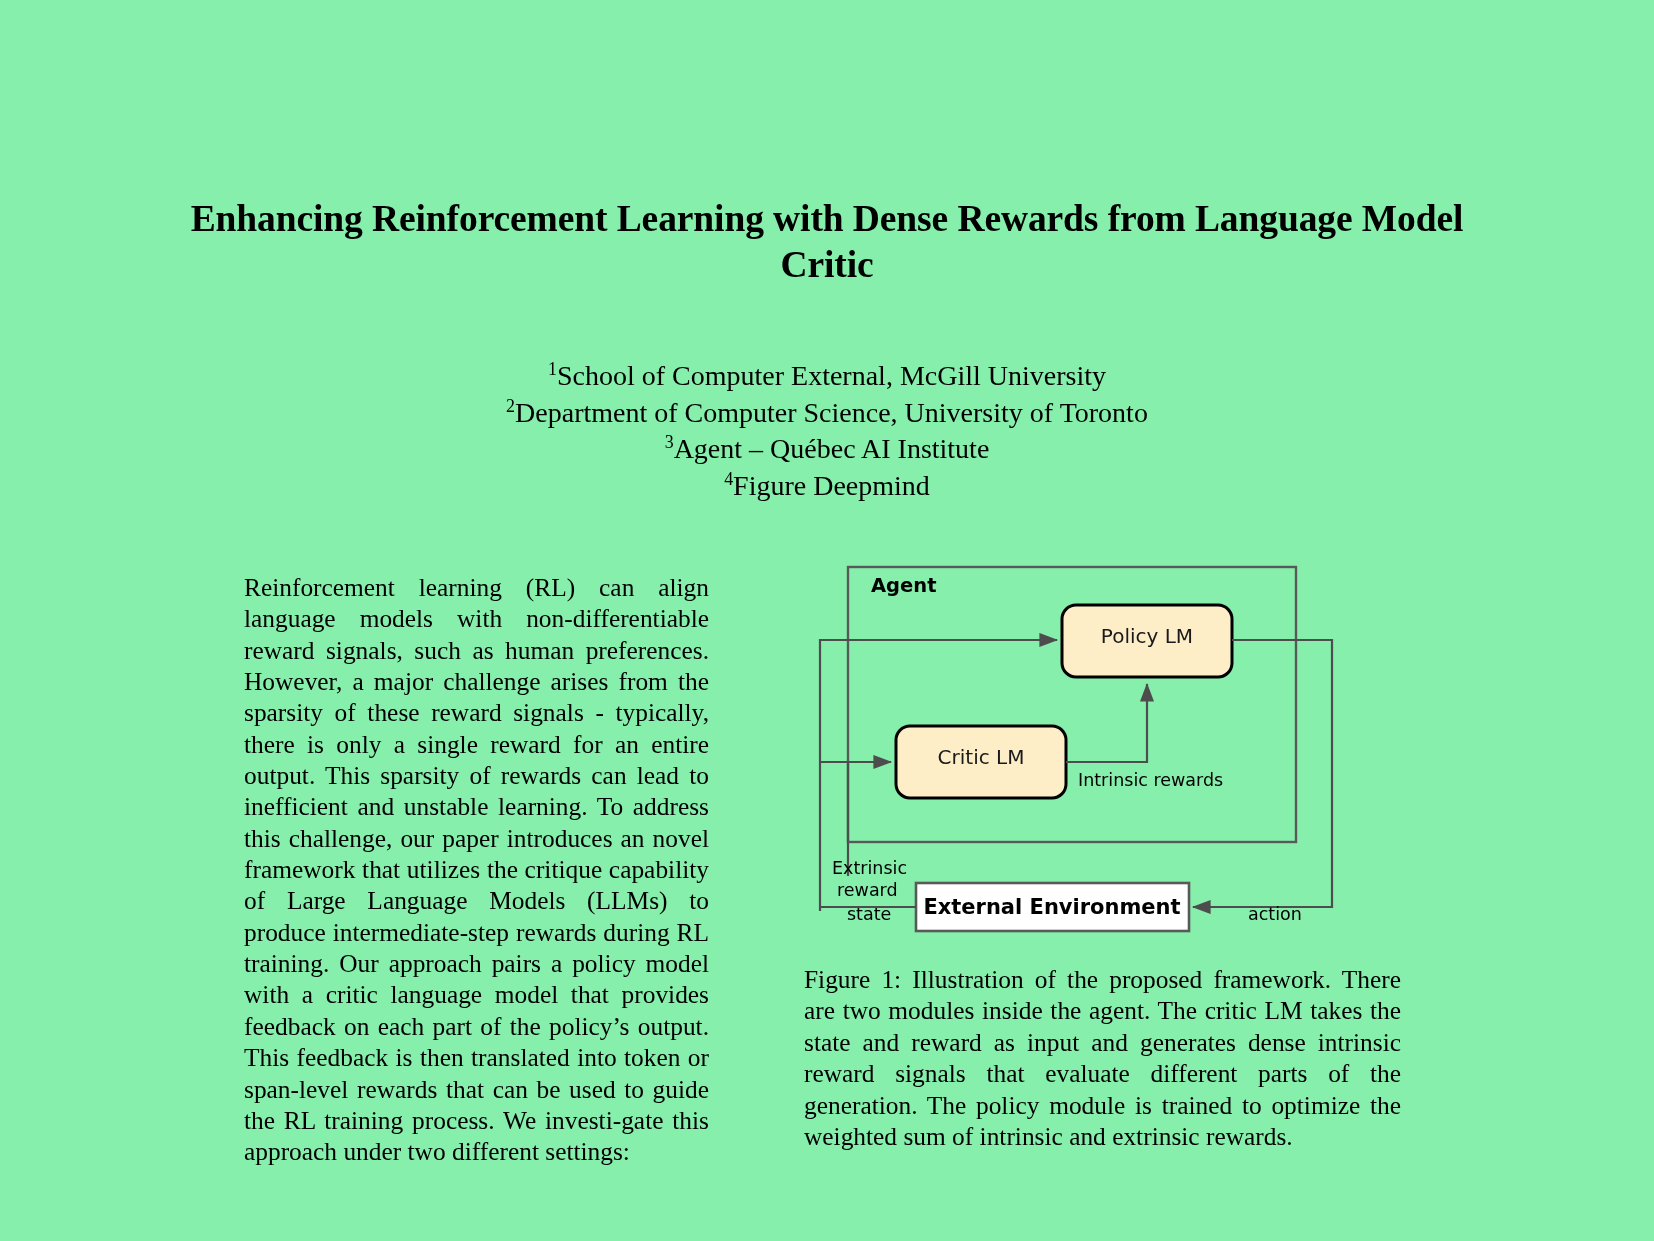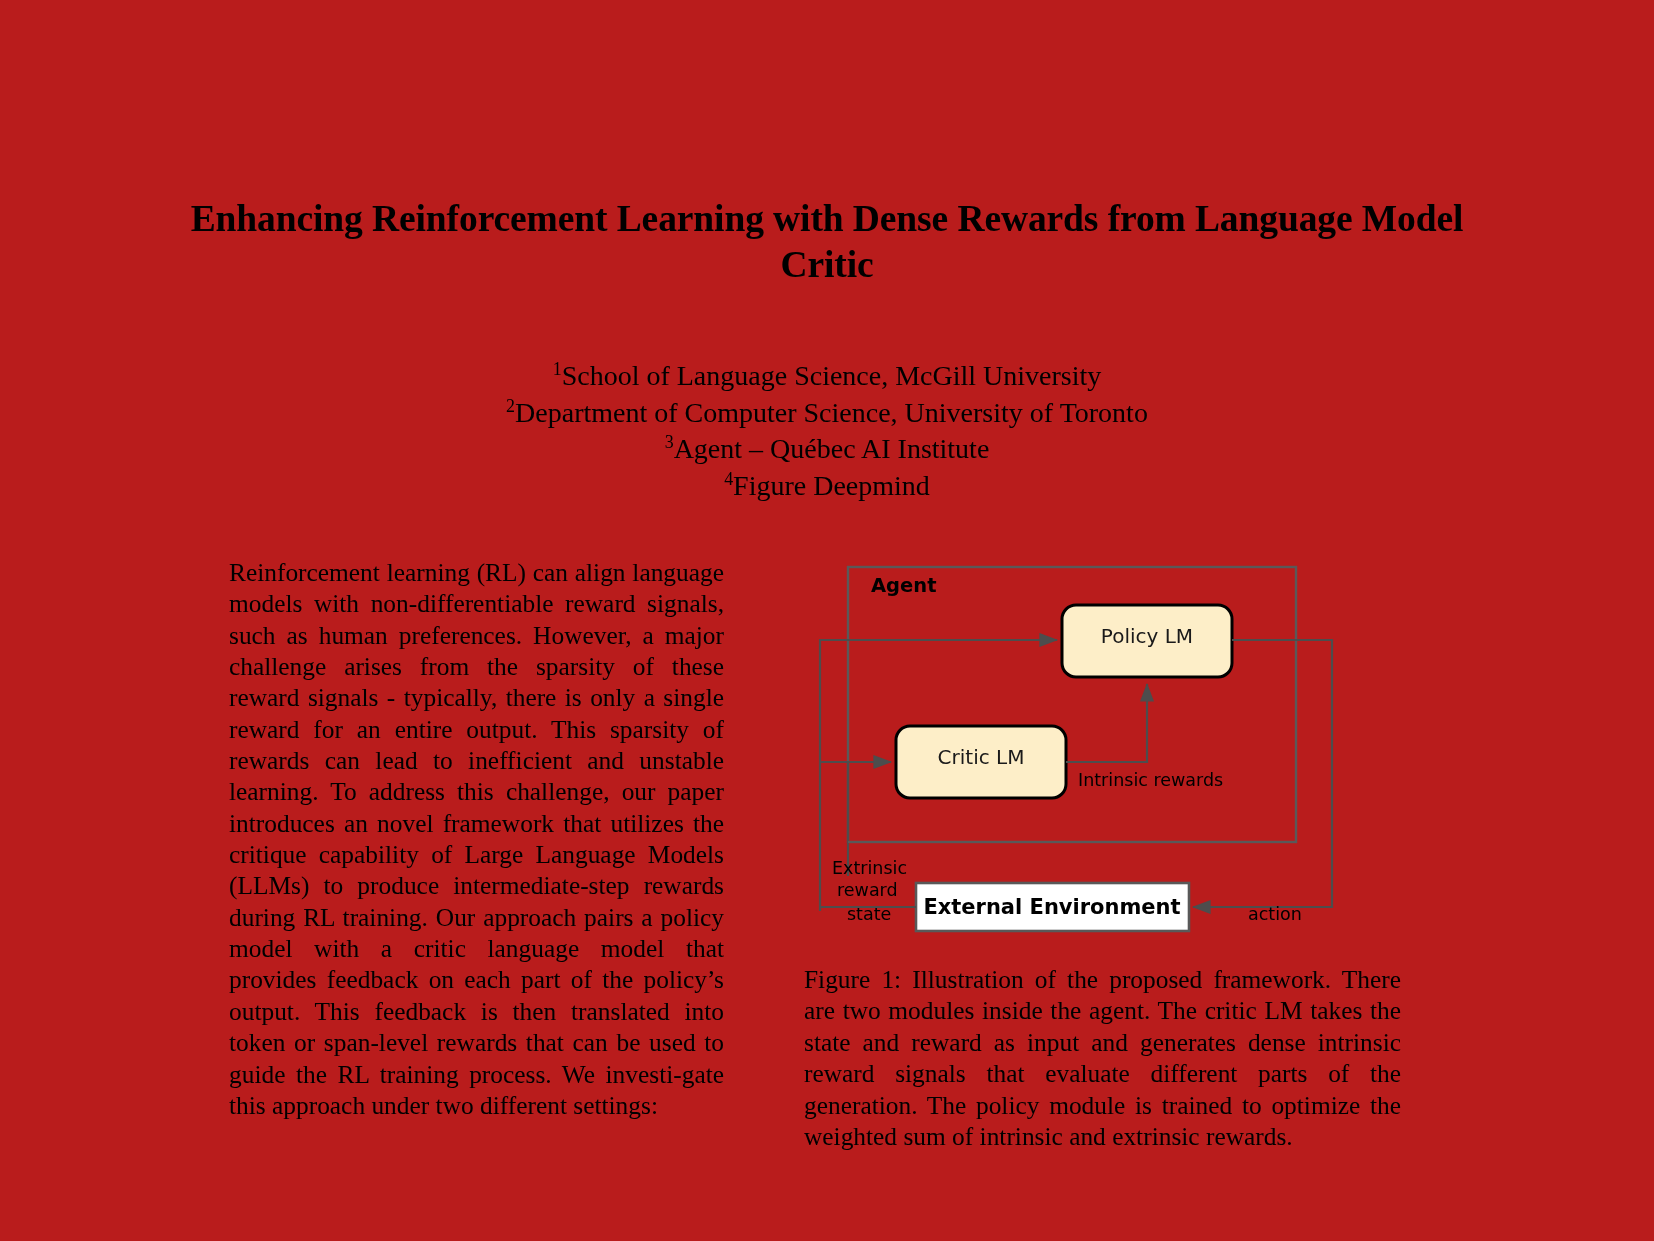--- a/index.html
+++ b/index.html
@@ -4,21 +4,21 @@
 <style>
   html, body {
     margin: 0;
     padding: 0;
     background: #ffffff;
   }
   .page {
     position: relative;
     width: 1654px;
     height: 1241px;
-    background: #b91c1c;
+    background: #86efac;
     overflow: hidden;
     font-family: "Liberation Serif", "DejaVu Serif", serif;
     color: #000000;
   }
 
   
   .title {
     position: absolute;
     left: 190px;
     top: 196px;
@@ -80,21 +80,21 @@
     font-size: 29px;
     line-height: 34px;
     margin: 0 0 34px 0;
   }
   .abstract-body {
     font-size: 25.4px;
     line-height: 31.35px;
     text-align: justify;
     text-justify: inter-word;
     hyphens: manual;
-    margin: 1px;
+    margin: 16px;
   }
 
   .col-right {
     position: absolute;
     left: 804px;
     top: 556px;
     width: 597px;
   }
 
   
@@ -141,21 +141,21 @@
 </style>
 </head>
 <body>
 
 <div class="page">
 
   <div class="title">Enhancing Reinforcement Learning with Dense Rewards from Language Model Critic</div>
 
 
   <div class="affils">
-    <div><sup>1</sup><span>School of Language Science, McGill University</span></div>
+    <div><sup>1</sup><span>School of Computer External, McGill University</span></div>
     <div><sup>2</sup><span>Department of Computer Science, University of Toronto</span></div>
     <div><sup>3</sup><span>Agent – Québec AI Institute</span></div>
     <div><sup>4</sup><span>Figure Deepmind</span></div>
   </div>
 
   <div class="col-left">
     <p class="abstract-body">Reinforcement learning (RL) can align language models with non-differentiable reward signals, such as human preferences. However, a major challenge arises from the sparsity of these reward signals - typically, there is only a single reward for an entire output. This sparsity of rewards can lead to inefficient and unstable learning. To address this challenge, our paper introduces an novel framework that utilizes the critique capability of Large Language Models (LLMs) to produce intermediate-step rewards during RL training. Our approach pairs a policy model with a critic language model that provides feedback on each part of the policy’s output.  This feedback is then translated into token or span-level rewards that can be used to guide the RL training process. We investi-gate this approach under two different settings:</p>
   </div>
 
   <div class="col-right">

